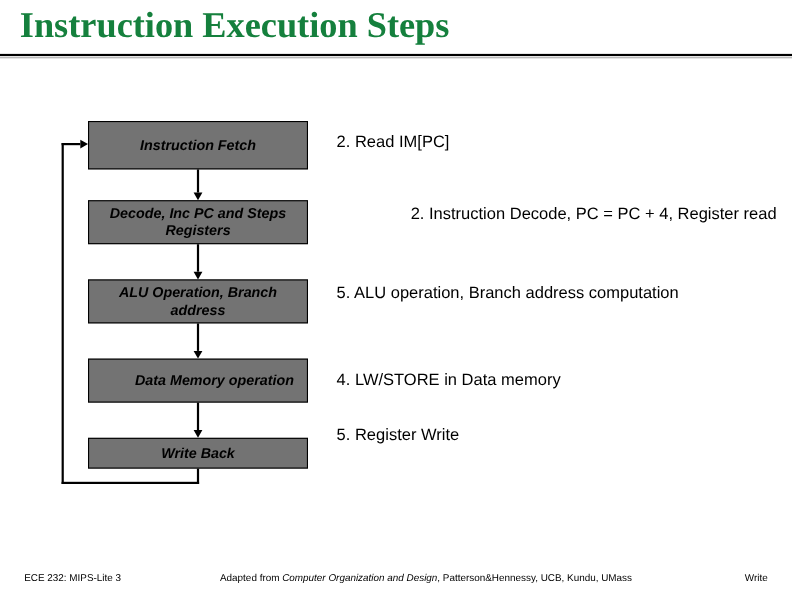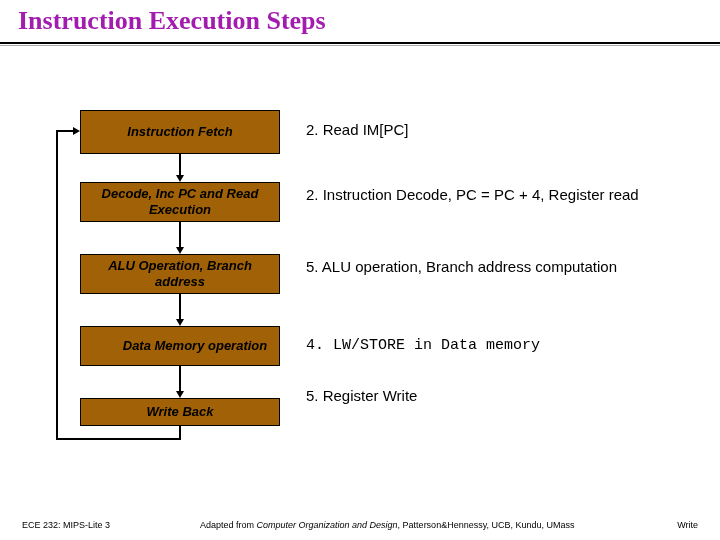--- a/index.html
+++ b/index.html
@@ -5,22 +5,22 @@
   * { margin: 0; padding: 0; box-sizing: border-box; }
   body {
     width: 720px;
     height: 540px;
     background: #fff;
     font-family: Verdana, Geneva, sans-serif;
     position: relative;
     overflow: hidden;
   }
   .title {
-    color: #a21caf;
-    font-size: 26px;
+    color: #15803d;
+    font-size: 33px;
     font-weight: bold;
     font-family: "Times New Roman", serif;
     padding: 6px 0 0 18px;
   }
   .hr-dark {
     border: none;
     border-top: 2px solid #000;
     margin-top: 6px;
   }
   .hr-light {
@@ -33,21 +33,21 @@
     top: 110px;
     left: 0;
     width: 720px;
     height: 370px;
   }
   .box {
     position: absolute;
     left: 80px;
     width: 200px;
     border: 1px solid #000;
-    background: #a16207;
+    background: #737373;
     font-family: Verdana, Geneva, sans-serif;
     font-size: 13px;
     font-weight: bold;
     font-style: italic;
     text-align: center;
     display: flex;
     align-items: center;
     justify-content: center;
     line-height: 1.25;
     padding: 4px 6px;
@@ -118,39 +118,39 @@
 
   <div class="box" style="top:0px; height:44px;">
     <span>Instruction Fetch</span>
   </div>
   <div class="desc" style="top:10px;">2. Read IM[PC]</div>
 
   <div class="arrowline" style="left:179px; top:44px; width:2px; height:21px;"></div>
   <div class="arrowhead" style="left:176px; top:65px;"></div>
 
   <div class="box" style="top:72px; height:40px;">
-    <span>Decode, Inc PC and Read Execution</span>
+    <span>Decode, Inc PC and Steps Registers</span>
   </div>
-  <div class="desc" style="top:75px;">2. Instruction Decode, PC = PC + 4, Register read</div>
+  <div class="desc" style="top:75px;text-align:right;">2. Instruction Decode, PC = PC + 4, Register read</div>
 
   <div class="arrowline" style="left:179px; top:112px; width:2px; height:25px;"></div>
   <div class="arrowhead" style="left:176px; top:137px;"></div>
 
   <div class="box" style="top:144px; height:40px;">
     <span>ALU Operation, Branch address</span>
   </div>
   <div class="desc" style="top:147px;">5. ALU operation, Branch address computation</div>
 
   <div class="arrowline" style="left:179px; top:184px; width:2px; height:25px;"></div>
   <div class="arrowhead" style="left:176px; top:209px;"></div>
 
   <div class="box" style="top:216px; height:40px;padding-left:36px;">
     <span>Data Memory operation</span>
   </div>
-  <div class="desc" style="top:226px;font-family:Liberation Mono, monospace;">4. LW/STORE in Data memory</div>
+  <div class="desc" style="top:226px;">4. LW/STORE in Data memory</div>
 
   <div class="arrowline" style="left:179px; top:256px; width:2px; height:25px;"></div>
   <div class="arrowhead" style="left:176px; top:281px;"></div>
 
   <div class="box" style="top:288px; height:28px;">
     <span>Write Back</span>
   </div>
   <div class="desc" style="top:276px;">5. Register Write</div>
 
   <div class="arrowline" style="left:179px; top:316px; width:2px; height:14px;"></div>

